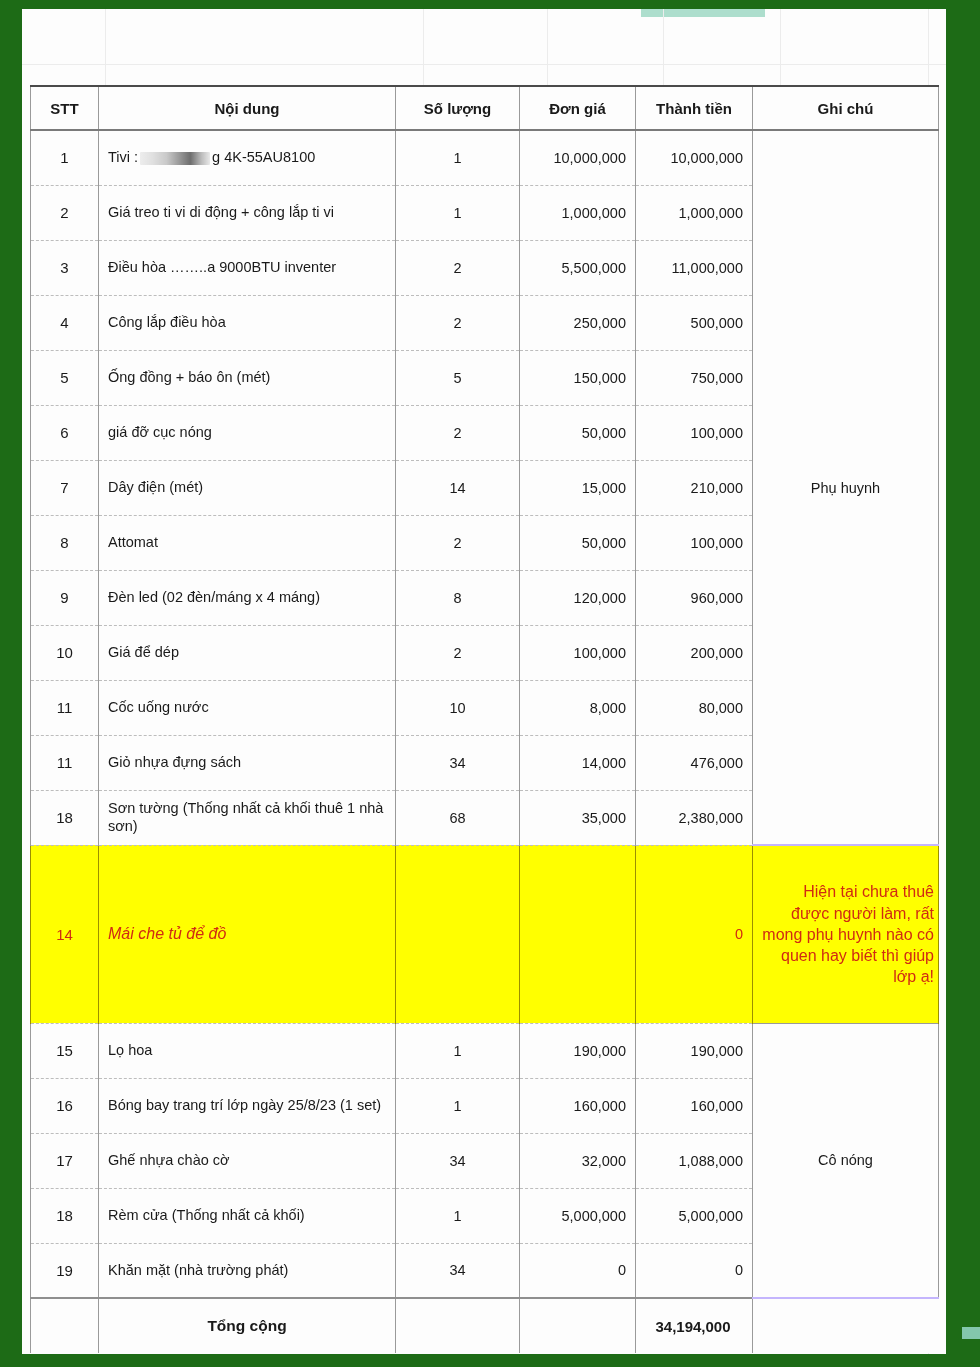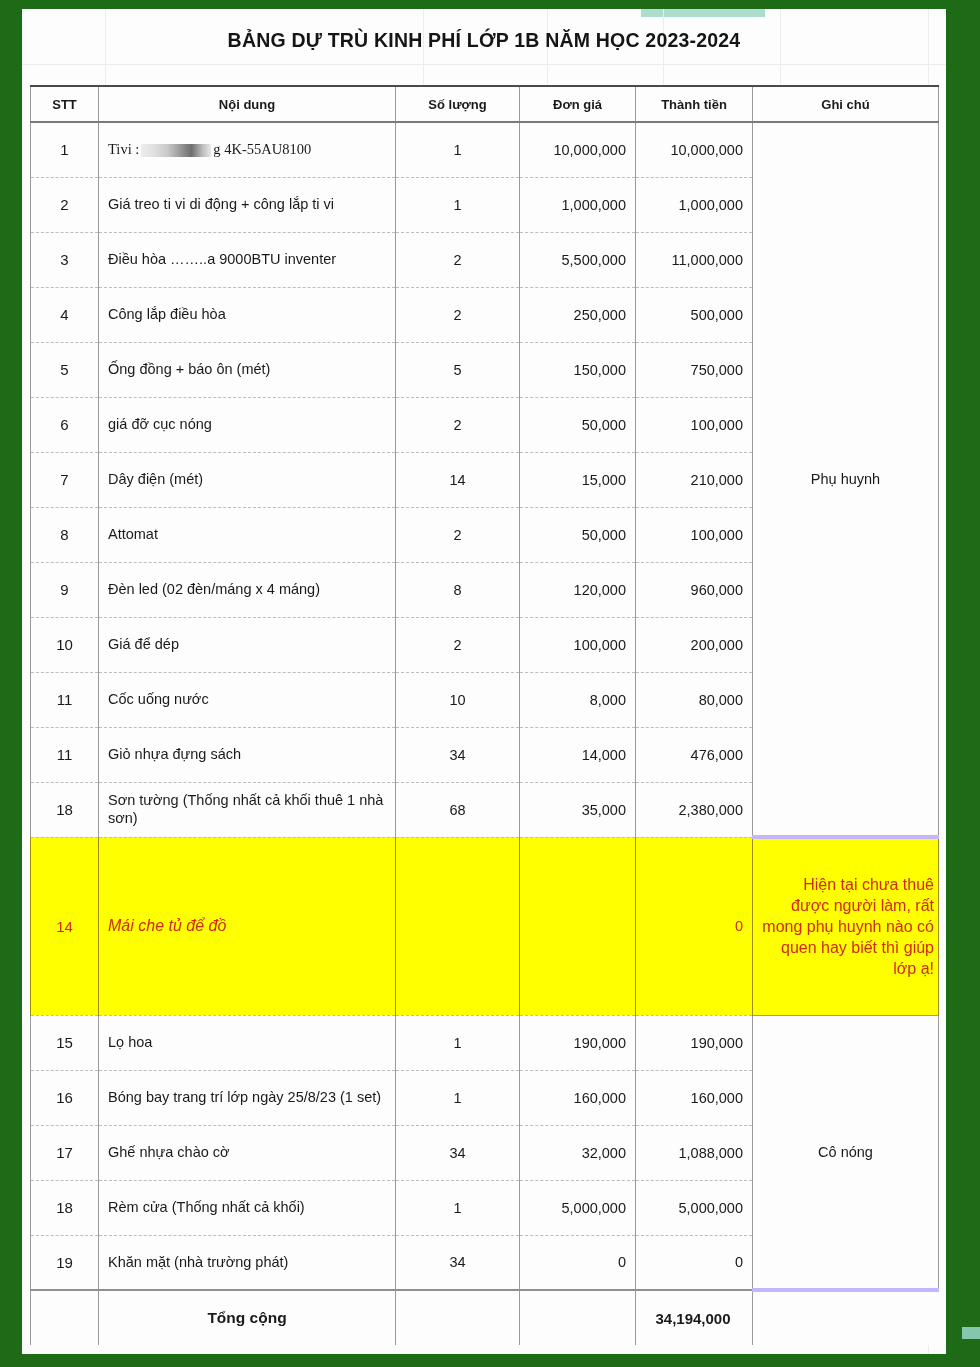--- a/index.html
+++ b/index.html
@@ -106,39 +106,39 @@
     border-bottom: 1px dashed #bdbdbd;
     padding: 3px 7px;
     vertical-align: middle;
     background: #fdfdfd;
   }
 
   thead th {
     border-top: 2px solid #4a4a4a;
     border-bottom: 2px solid #7a7a7a;
     font-weight: bold;
-    font-size: 13px;
+    font-size: 15px;
     text-align: center;
-    height: 36px;
+    height: 44px;
   }
   thead th.h-stt { border-left: 1px solid #9a9a9a; }
 
   tbody tr { height: 55px; }
 
   td.stt      { text-align: center; font-size: 15px; }
   td.noidung  { text-align: left;  line-height: 1.18; padding-left: 9px; }
   td.sl       { text-align: center; }
   td.dg       { text-align: right; padding-right: 9px; }
   td.tt       { text-align: right; padding-right: 9px; }
   td.ghichu   { text-align: center; vertical-align: middle; }
 
   
   td.merge {
     border-top: 1px solid #9a9a9a;
-    border-bottom: 4px solid #c4b5fd;
+    border-bottom: 2px solid #c4b5fd;
   }
 
   
   tr.hl td {
     background: #ffff00;
     color: #d02b12;
     border-top: 1px dotted #c9b500;
     border-bottom: 1px dotted #c9b500;
     border-left: 1px solid #9b8f00;
     border-right: 1px solid #9b8f00;
@@ -170,39 +170,38 @@
   .redact {
     display: inline-block;
     vertical-align: middle;
     height: 13px;
     width: 70px;
     margin: 0 2px;
     background: linear-gradient(90deg,#ededed 0%,#e0e0e0 18%,#c9c9c9 38%,#9c9c9c 55%,#6e6e6e 72%,#bdbdbd 88%,#e9e9e9 100%);
     border-radius: 1px;
     filter: blur(.4px);
   }
-  .sub { white-space: nowrap; font-family: Liberation Serif, serif; }
+  .sub { white-space: nowrap; }
 </style>
 </head>
 <body>
 
 <div id="screen">
   <div id="sheet">
 
     <div class="smudge-top"></div>
 
     <div class="ghost-h" style="left:0;top:55px;width:924px;"></div>
     <div class="ghost-v" style="left:83px;top:0;height:76px;"></div>
     <div class="ghost-v" style="left:401px;top:0;height:76px;"></div>
     <div class="ghost-v" style="left:525px;top:0;height:76px;"></div>
     <div class="ghost-v" style="left:641px;top:0;height:76px;"></div>
     <div class="ghost-v" style="left:758px;top:0;height:76px;"></div>
     <div class="ghost-v" style="left:906px;top:0;height:1345px;"></div>
 
-    <div id="title">BẢNG DỰ TRÙ KINH PHÍ LỚP 1B NĂM HỌC 2023-2024</div>
 
     <div id="tablewrap">
       <table>
         <colgroup>
           <col class="c-stt">
             <col class="c-noidung">
             <col class="c-sl">
           <col class="c-dg">
             <col class="c-tt">
             <col class="c-ghichu">

